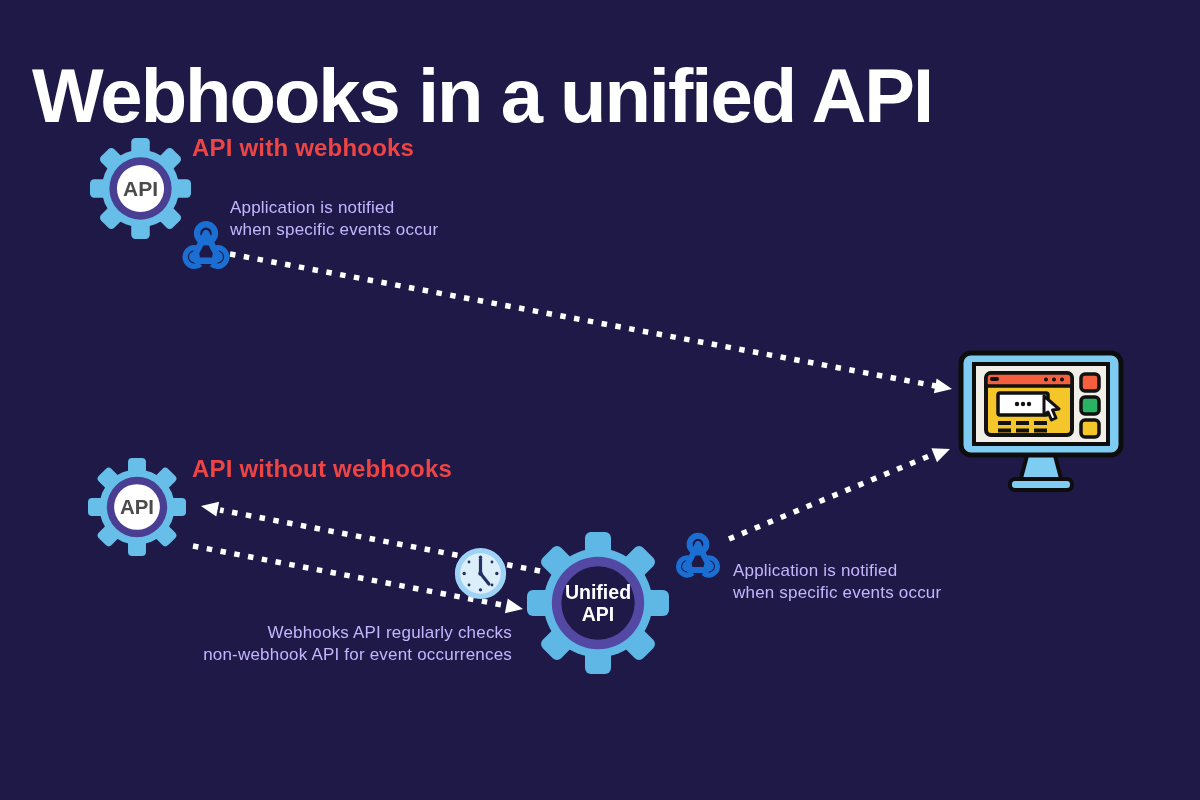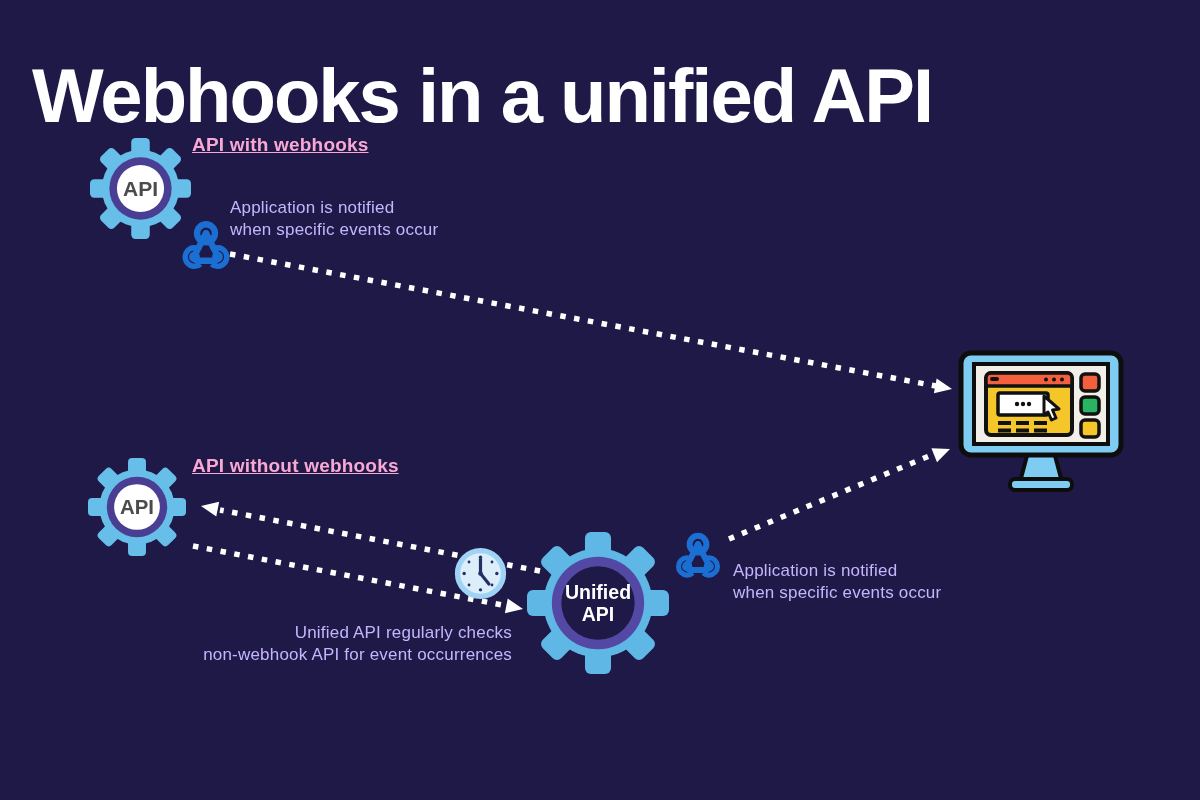--- a/index.html
+++ b/index.html
@@ -10,21 +10,21 @@
     -webkit-font-smoothing:antialiased;
   }
   .abs{position:absolute;}
   .title{
     left:32px;top:16px;width:1140px;
     font-size:76px;font-weight:700;letter-spacing:-2px;color:#ffffff;
     white-space:nowrap;
     margin-top:36px;
   }
   .section-heading{
-    font-size:19px;font-weight:700;color:#f9a8d4;letter-spacing:.2px;text-decoration:underline;
+    font-size:24px;font-weight:700;color:#ef4444;letter-spacing:.2px;
   }
   .note{
     font-size:17px;line-height:22px;color:#c4b5fd;letter-spacing:.2px;
   }
   .note.right{text-align:right;}
   .footer-text{
     left:92px;top:704px;width:1060px;
     font-size:26.5px;line-height:35px;color:#f3f1f6;letter-spacing:.2px;
   }
   svg{display:block;}
@@ -196,18 +196,18 @@
     <circle cx="68" cy="64" r="8.5"></circle>
   </g>
 </svg>
 
 <div class="abs note" style="left:733px;top:560px;">
   <div>Application is notified</div>
   <div>when specific events occur</div>
 </div>
 
 <div class="abs note right" style="left:160px;top:622px;width:352px;">
-  <div>Unified API regularly checks</div>
+  <div>Webhooks API regularly checks</div>
   <div>non-webhook API for event occurrences</div>
 </div>
 
 <div class="abs footer-text">
 </div>
 
 </body></html>

